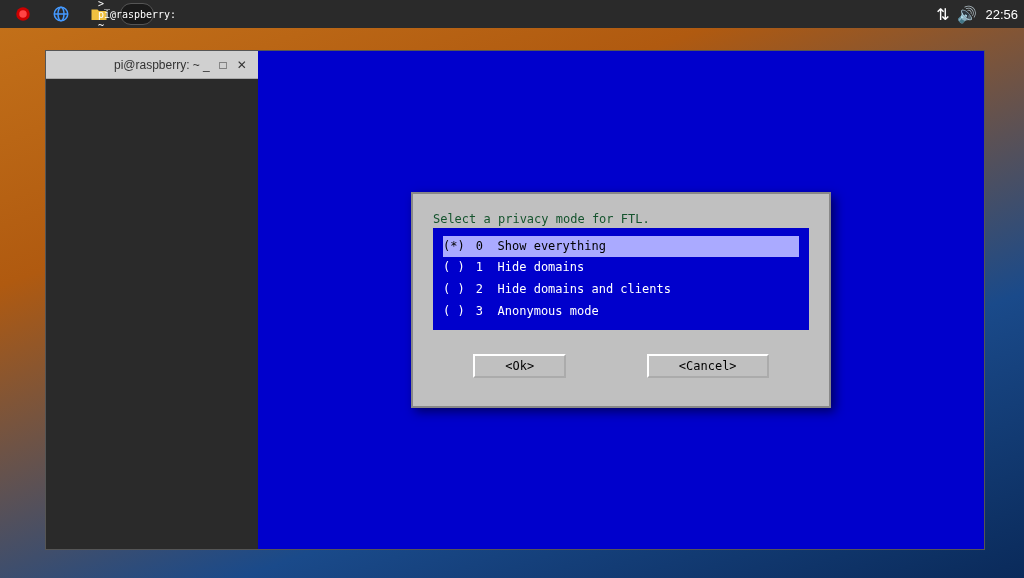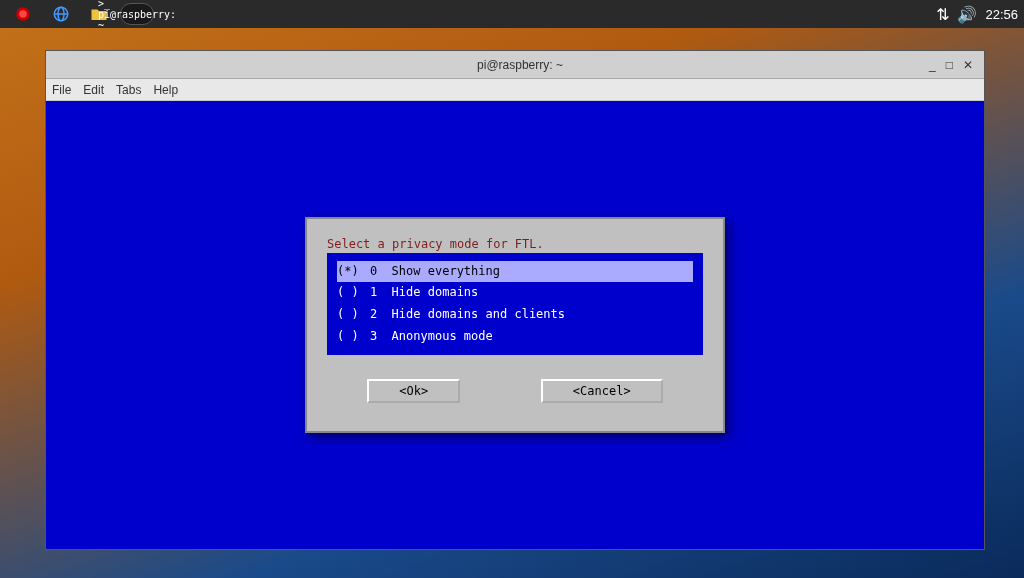--- a/index.html
+++ b/index.html
@@ -66,21 +66,21 @@
     
     .terminal-window {
       position: absolute;
       top: 50px;
       left: 45px;
       width: 940px;
       height: 500px;
       background: #2a2a2a;
       border: 1px solid #555;
       display: flex;
-      flex-direction: column;
+      flex-direction: row;
     }
     .terminal-titlebar {
       height: 28px;
       background: #d0d0d0;
       display: flex;
       align-items: center;
       justify-content: space-between;
       padding: 0 8px;
       border-bottom: 1px solid #aaa;
       flex-shrink: 0;
@@ -132,21 +132,21 @@
       width: 420px;
       background: #c0c0c0;
       border: 2px solid #888;
       box-shadow: 4px 4px 10px rgba(0,0,0,0.5);
     }
     .dialog-content {
       padding: 16px 20px;
     }
     .dialog-description {
       font-size: 12px;
-      color: #7f1d1d;
+      color: #14532d;
       margin-bottom: 0;
       font-family: monospace;
       line-height: 1.5;
     }
     .dialog-options {
       background: #0000cc;
       padding: 8px 10px;
       margin-bottom: 16px;
     }
     .dialog-option {
@@ -229,26 +229,20 @@
     <div class="terminal-titlebar">
       <div style="width:60px;"></div>
       <div class="terminal-title">pi@raspberry: ~</div>
       <div class="terminal-controls">
         <span class="terminal-control-btn">_</span>
         <span class="terminal-control-btn">□</span>
         <span class="terminal-control-btn">✕</span>
       </div>
     </div>
 
-    <div class="terminal-menubar">
-      <span class="terminal-menu-item">File</span>
-      <span class="terminal-menu-item">Edit</span>
-      <span class="terminal-menu-item">Tabs</span>
-      <span class="terminal-menu-item">Help</span>
-    </div>
 
     <div class="terminal-body">
 
       <div class="dialog">
         <div class="dialog-content">
           <div class="dialog-description">
             <div>Select a privacy mode for FTL.</div>
           </div>
 
           <div class="dialog-options">

